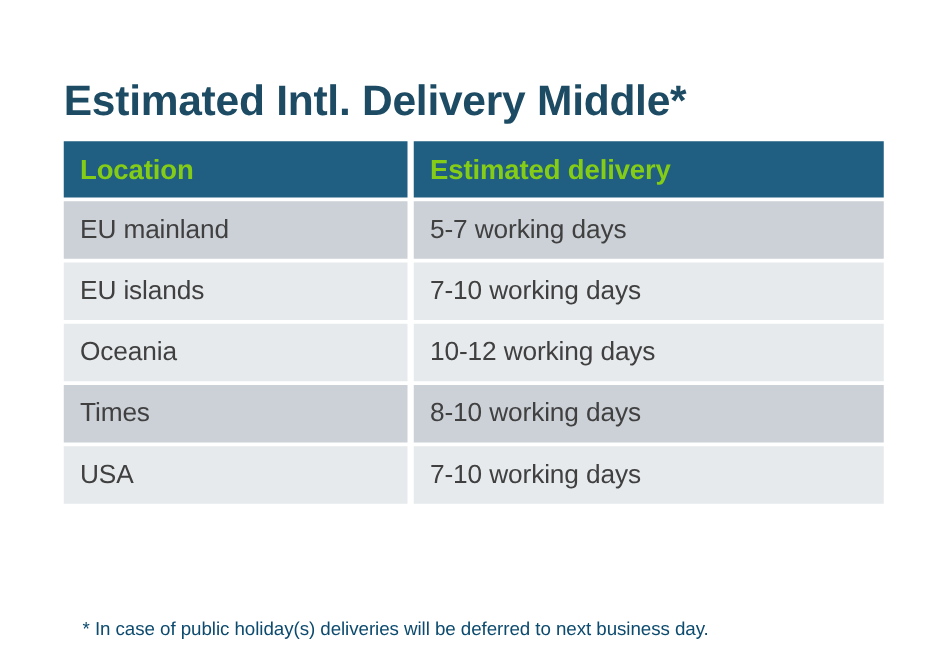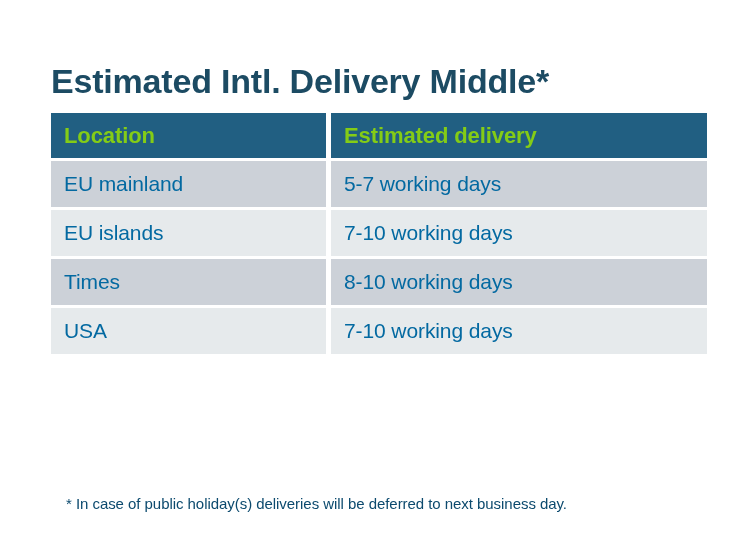--- a/index.html
+++ b/index.html
@@ -72,21 +72,21 @@
     height: 45px;
     box-sizing: border-box;
     vertical-align: middle;
     letter-spacing: -0.1px;
     white-space: nowrap;
   }
 
   .delivery-table td {
     font-size: 21px;
     font-weight: 400;
-    color: #0369a1;
+    color: #404040;
     text-align: left;
     padding: 8px 0 8px 13px;
     height: 46px;
     box-sizing: border-box;
     vertical-align: middle;
     letter-spacing: -0.1px;
     white-space: nowrap;
   }
 
   .delivery-table tr.row-odd td { background: #ccd1d8; }
@@ -125,20 +125,24 @@
       </thead>
       <tbody>
         <tr class="row-odd">
           <td>EU mainland</td>
           <td>5-7 working days</td>
         </tr>
         <tr class="row-even">
           <td>EU islands</td>
           <td>7-10 working days</td>
         </tr>
+        <tr class="row-even">
+          <td>Oceania</td>
+          <td>10-12 working days</td>
+        </tr>
         <tr class="row-odd">
           <td>Times</td>
           <td>8-10 working days</td>
         </tr>
         <tr class="row-even">
           <td>USA</td>
           <td>7-10 working days</td>
         </tr>
       </tbody>
     </table>

